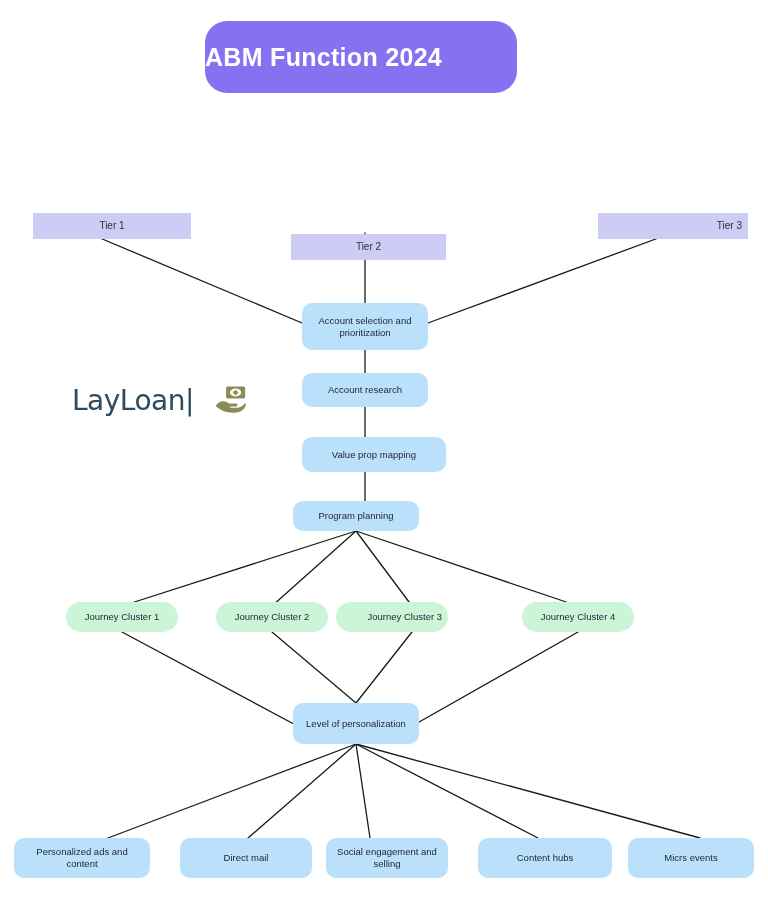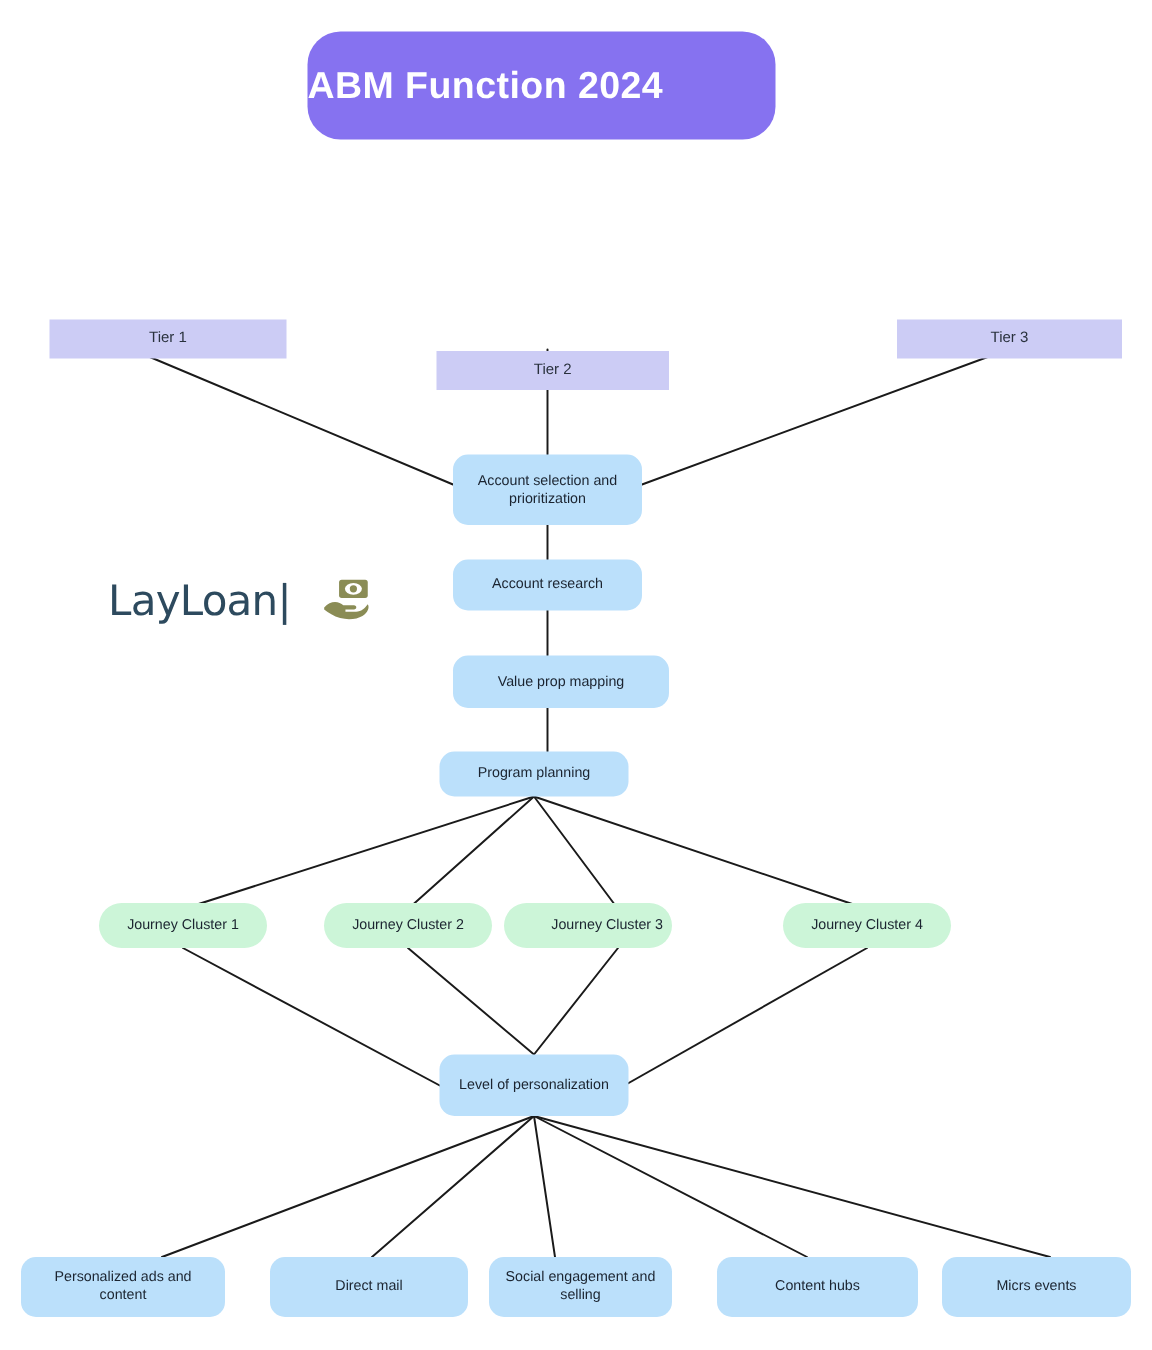--- a/index.html
+++ b/index.html
@@ -145,21 +145,21 @@
   <div class="title-pill">
     <span>ABM Function 2024</span>
   </div>
 
   <div class="node tier" style="left:10px; top:213px; width:158px;margin-left:23px;">
     <span>Tier 1</span>
   </div>
   <div class="node tier" style="left:291px; top:213px; width:155px;margin-top:21px;">
     <span>Tier 2</span>
   </div>
-  <div class="node tier" style="left:598px; top:213px; width:150px;">
+  <div class="node tier" style="left:598px; top:213px; width:150px;justify-content:flex-end;">
     <span>Tier 3</span>
   </div>
 
   <div class="node blue" style="left:302px; top:303px; width:126px; height:47px;">
     <span>Account selection and prioritization</span>
   </div>
   <div class="node blue" style="left:302px; top:373px; width:126px; height:34px;">
     <span>Account research</span>
   </div>
   <div class="node blue" style="left:302px; top:437px; width:144px; height:35px;">

